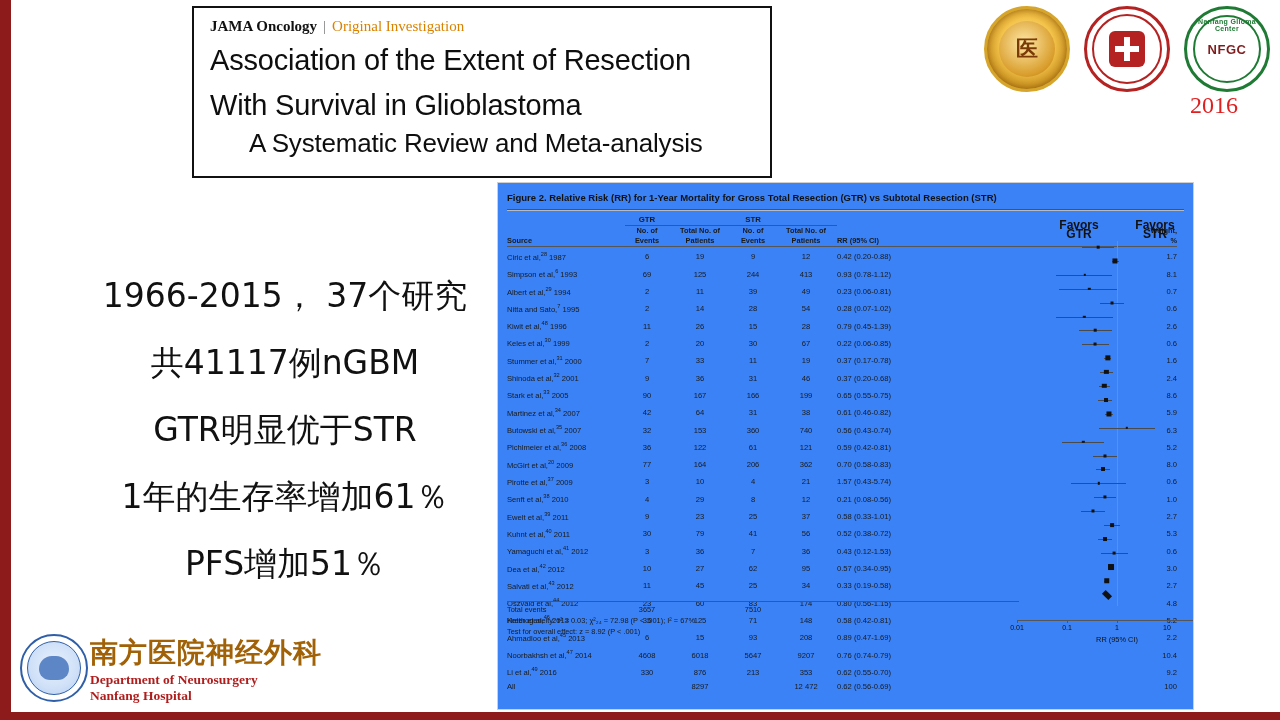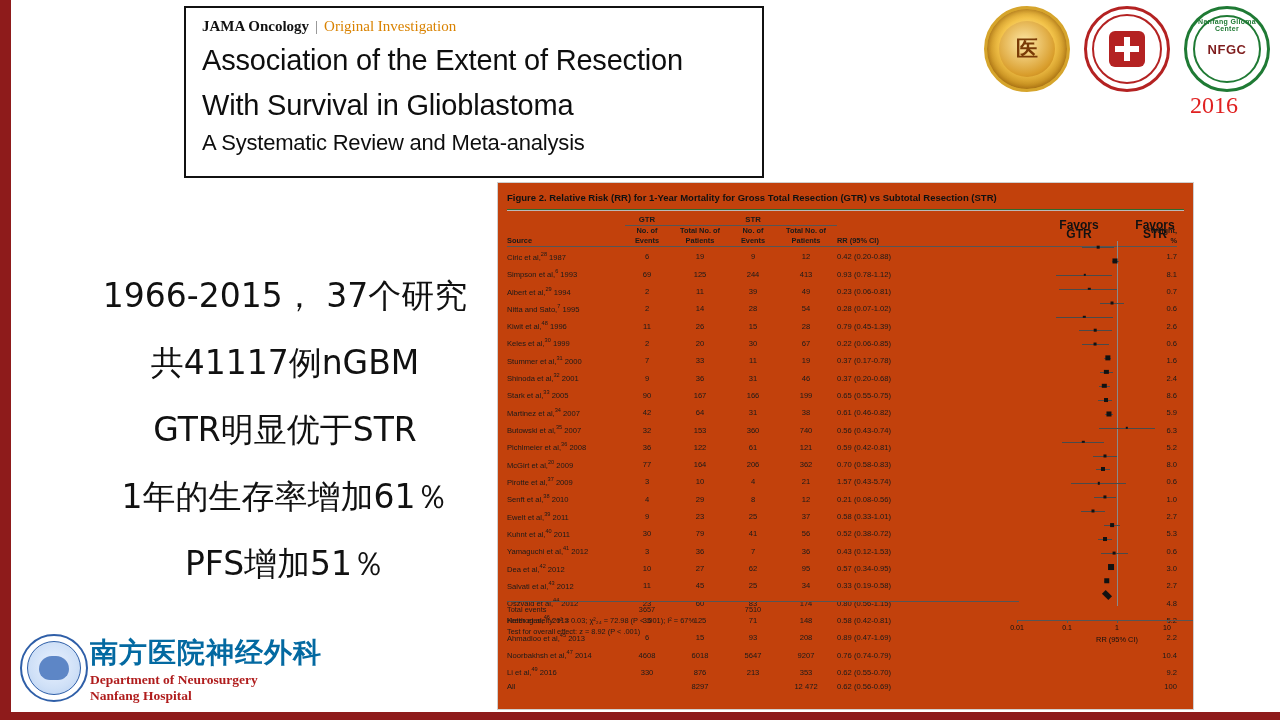--- a/index.html
+++ b/index.html
@@ -17,41 +17,42 @@
     position:absolute;left:0;top:0;width:11px;height:720px;
     background:#8e1b1b;
   }
   .bottom-bar{
     position:absolute;left:0;bottom:0;width:1280px;height:8px;
     background:#8e1b1b;
   }
 
   
   .title-box{
-    position:absolute;left:184px;top:6px;width:580px;height:172px;
+    position:absolute;left:192px;top:6px;width:580px;height:172px;
     border:2px solid #111;background:#fff;
     box-sizing:border-box;padding:8px 14px 12px 16px;
   }
   .journal-line{
     font-size:15px;line-height:20px;
     font-family:"Liberation Serif", serif;
     color:#111;white-space:nowrap;
   }
   .journal-line .jname{font-weight:600;}
   .journal-line .sep{color:#7a7a7a;margin:0 6px;}
   .journal-line .orig{color:#d98200;font-weight:400;}
   .title-main{
     font-family:"Liberation Sans", sans-serif;
     font-size:29px;line-height:41px;font-weight:400;color:#0e0e0e;
     letter-spacing:-0.2px;margin-top:4px;
   }
   .title-sub{
     font-family:"Liberation Sans", sans-serif;
-    font-size:22px;line-height:34px;font-weight:400;color:#0e0e0e;
+    font-size:26px;line-height:34px;font-weight:400;color:#0e0e0e;
     letter-spacing:-0.2px;
+    margin-left:39px;
   }
   .year-badge{
     position:absolute;right:42px;top:92px;
     color:#e02020;font-size:24px;
     font-family:"Liberation Serif", serif;
   }
 
   
   .logos{position:absolute;right:10px;top:6px;display:flex;gap:14px;align-items:flex-start;}
   .logo{width:80px;height:80px;border-radius:50%;position:relative;}
@@ -105,21 +106,21 @@
     text-align:center;color:#111;
     font-family:"DejaVu Sans", sans-serif;
   }
   .summary div{
     font-size:33px;line-height:67px;font-weight:400;white-space:nowrap;
   }
 
   
   .figure{
     position:absolute;left:497px;top:182px;width:697px;height:528px;
-    background:#c2410c;border:1px solid #cfcfcf;
+    background:#3b82f6;border:1px solid #cfcfcf;
     box-sizing:border-box;
     font-family:"Liberation Sans", sans-serif;
     color:#1a1a1a;
     overflow:hidden;
   }
   .fig-title{
     position:absolute;left:9px;top:9px;right:9px;
     font-size:9.5px;font-weight:700;color:#111;
   }
   .fig-rule{position:absolute;left:9px;right:9px;top:26px;height:1px;background:#2f6b2f;}
@@ -182,21 +183,21 @@
     background:radial-gradient(circle at 50% 45%, #eaf2ff 0%, #cfe0f7 60%, #b4cdf0 100%);
   }
   .hosp .badge .brain{
     position:absolute;left:50%;top:50%;transform:translate(-50%,-50%);
     width:30px;height:24px;border-radius:14px 14px 12px 12px;
     background:#5d86c6;
   }
   .hosp .cn{
     position:absolute;left:74px;top:6px;
     font-family:"DejaVu Sans", sans-serif;
-    font-size:28px;font-weight:700;color:#0369a1;white-space:nowrap;
+    font-size:28px;font-weight:700;color:#a16207;white-space:nowrap;
     letter-spacing:1px;
   }
   .hosp .en1{
     position:absolute;left:74px;top:44px;
     font-size:13.5px;font-weight:700;color:#b01d1d;white-space:nowrap;
     font-family:"Liberation Serif", serif;
   }
   .hosp .en2{
     position:absolute;left:74px;top:60px;
     font-size:13.5px;font-weight:700;color:#b01d1d;white-space:nowrap;

